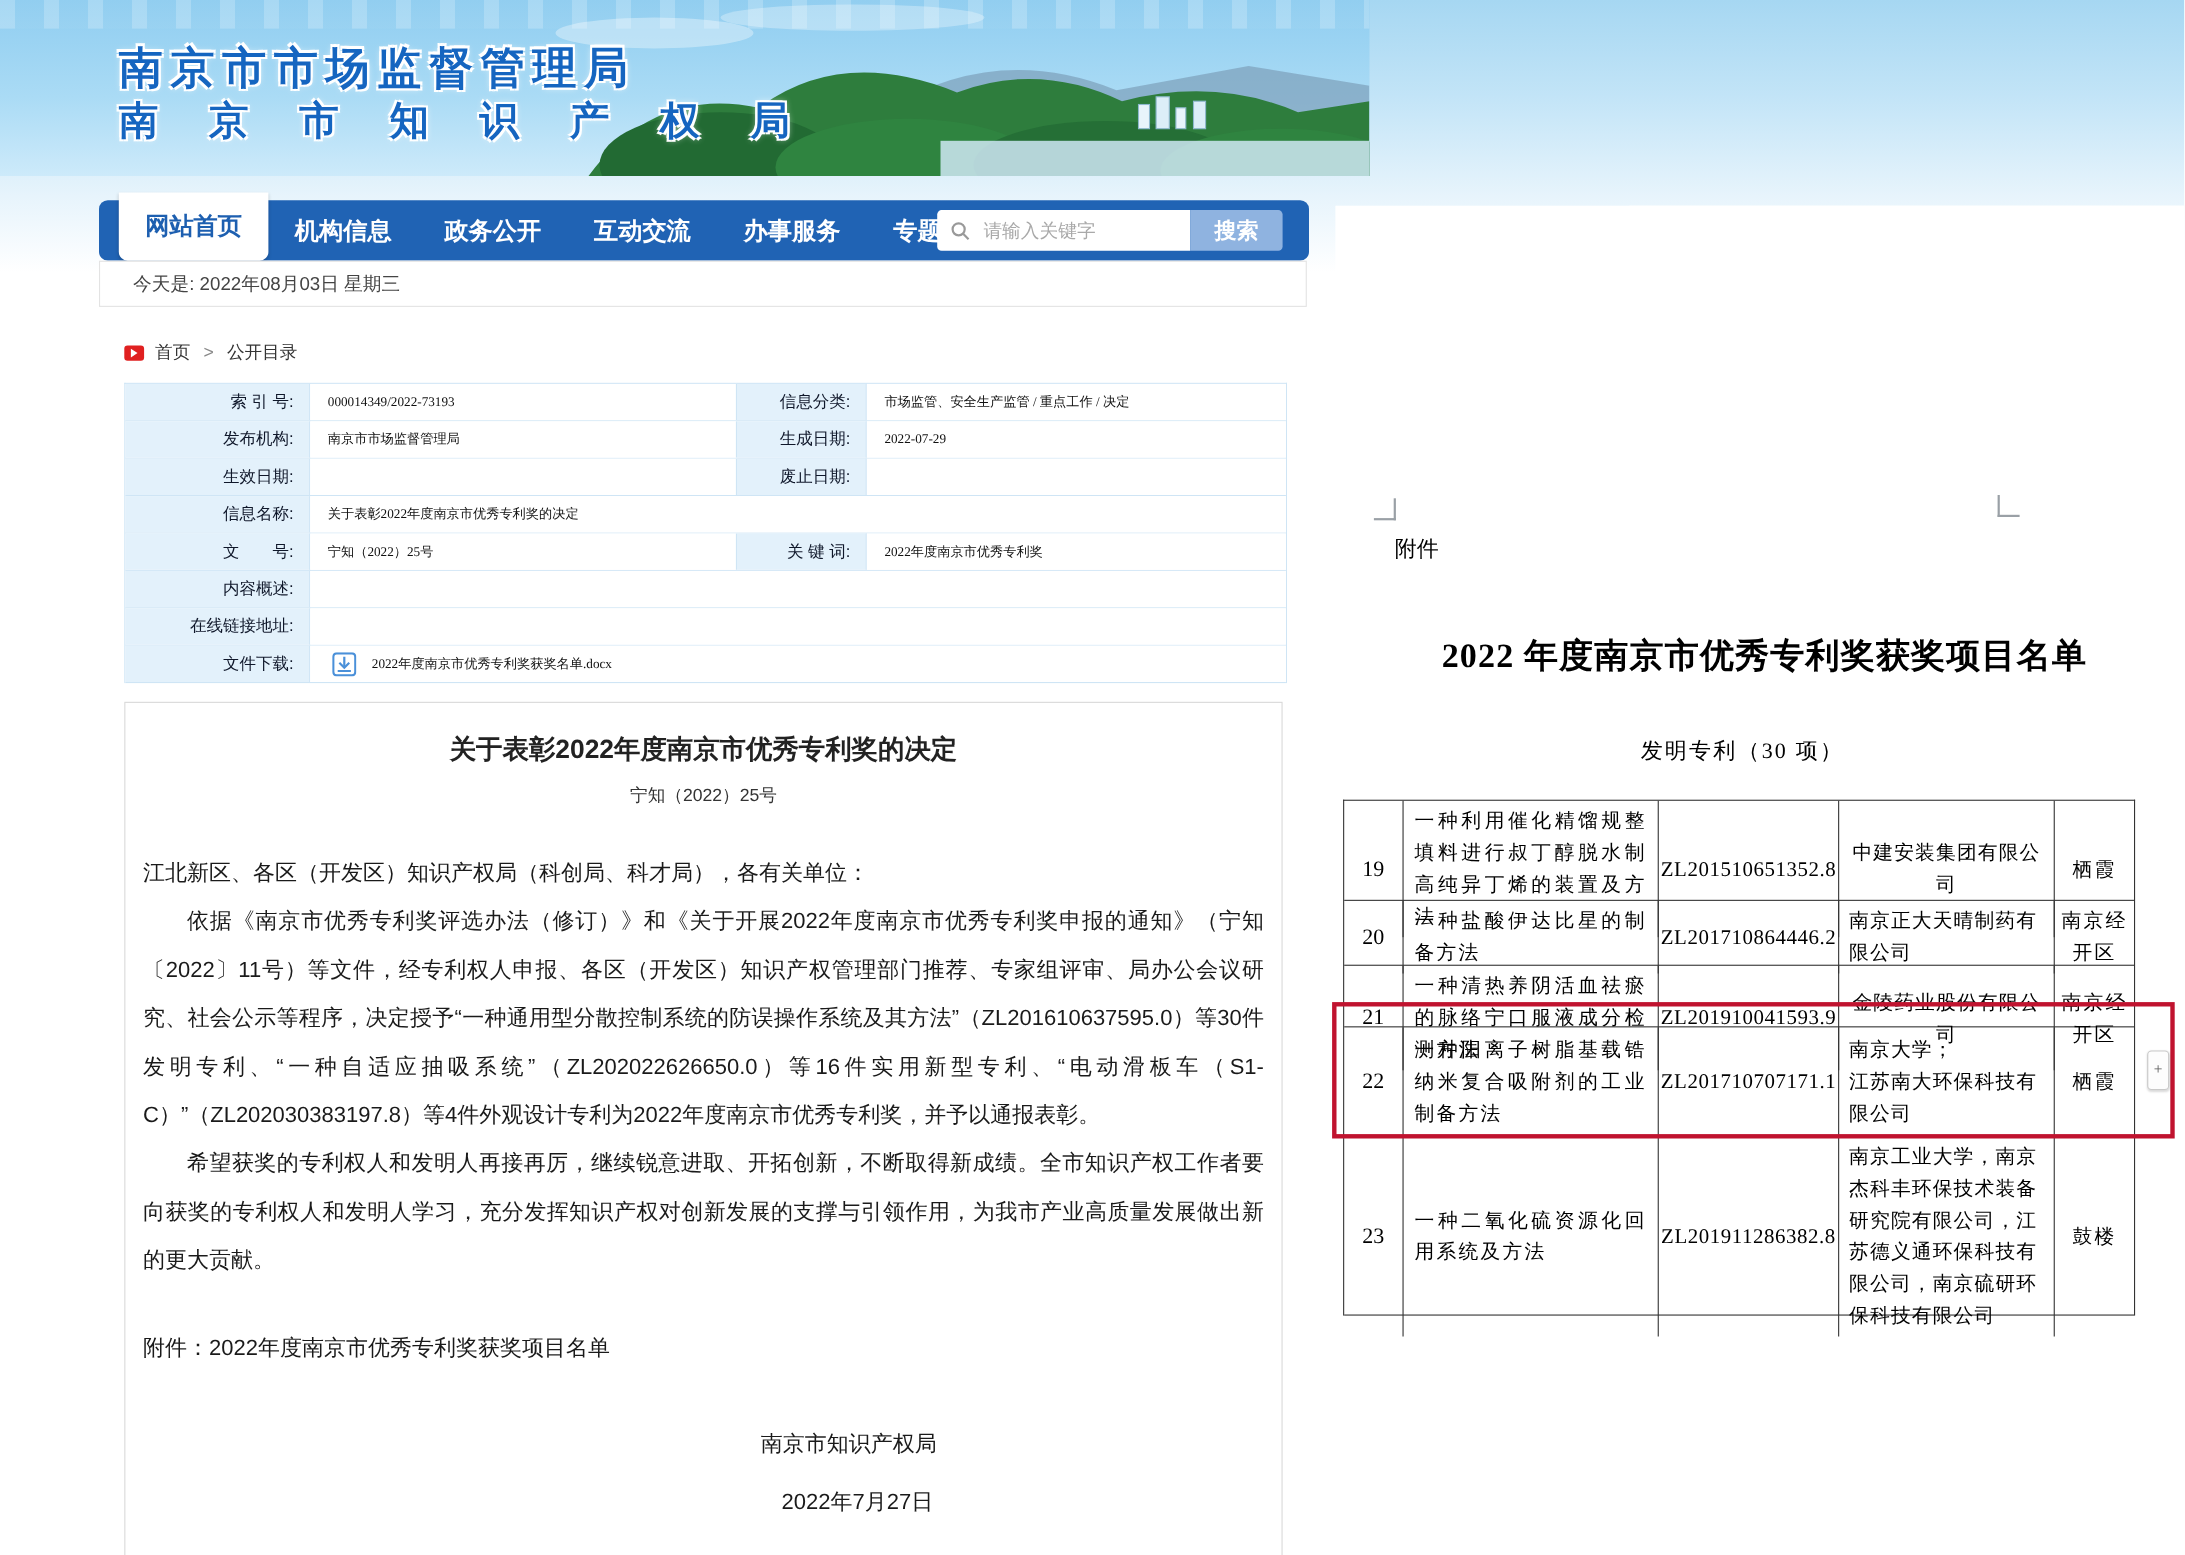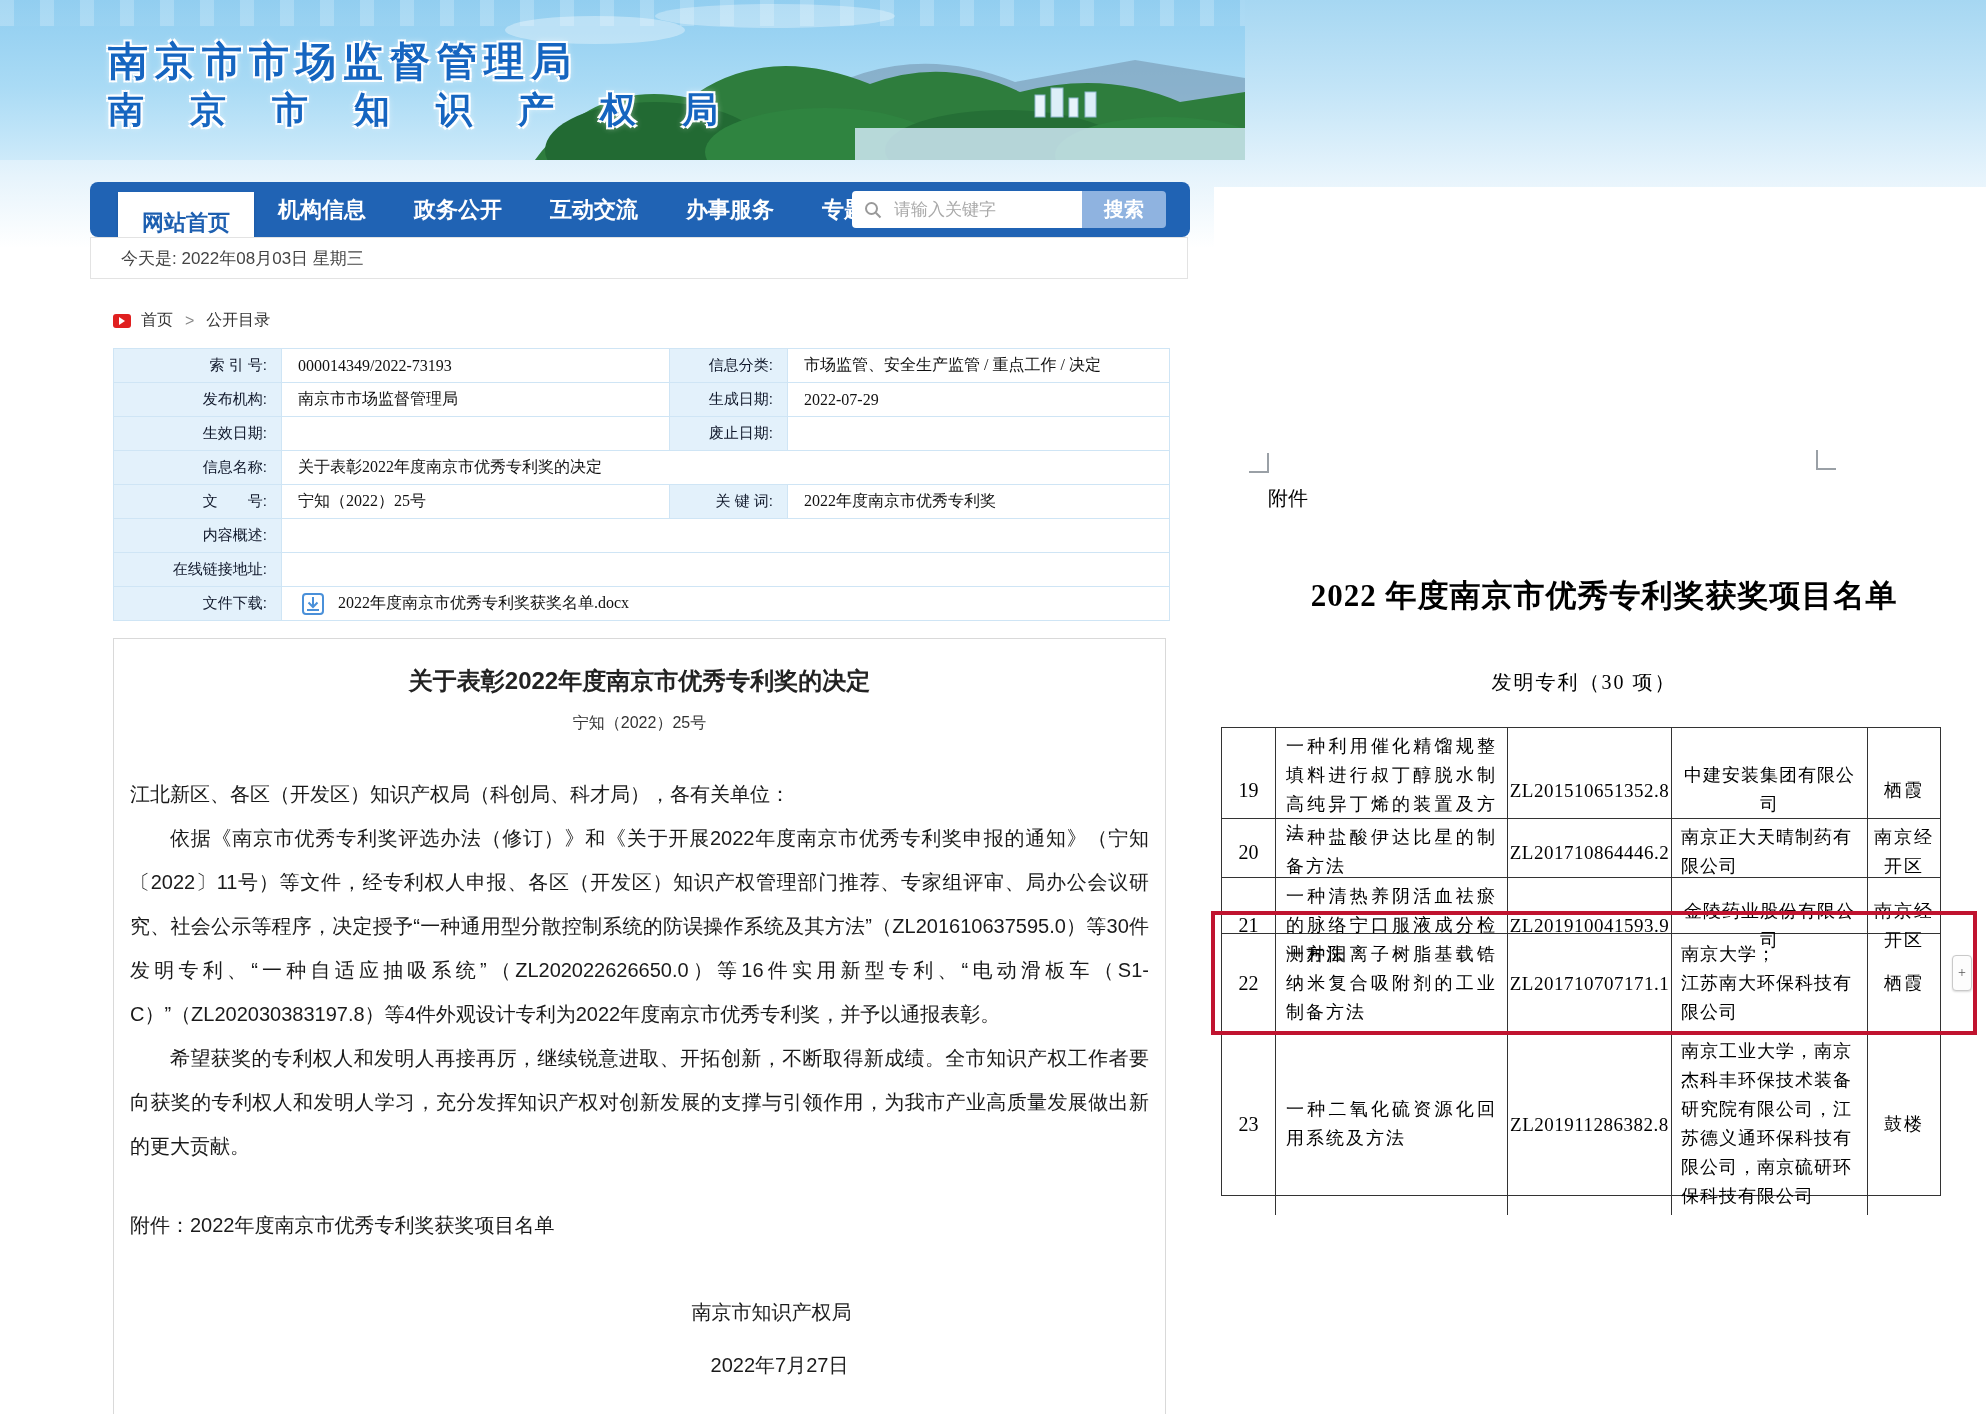--- a/index.html
+++ b/index.html
@@ -19,21 +19,21 @@
     text-shadow:-2px -2px 0 #fff,2px -2px 0 #fff,-2px 2px 0 #fff,2px 2px 0 #fff,0 0 7px rgba(255,255,255,.9);}
   .banner-t2{position:absolute;left:108px;top:86px;font-size:36px;font-weight:bold;color:#1565c0;
     letter-spacing:18px;
     text-shadow:-2px -2px 0 #fff,2px -2px 0 #fff,-2px 2px 0 #fff,2px 2px 0 #fff,0 0 7px rgba(255,255,255,.9);}
   .scenery{position:absolute;right:0;top:0;}
   .overlay-corner{position:absolute;left:1481px;top:187px;width:505px;height:120px;background:#fff;}
 
   
   .navbar{position:absolute;left:90px;top:182px;width:1100px;height:55px;background:#2063b4;
     border-radius:8px;display:flex;align-items:center;}
-  .nav-items{display:flex;align-items:flex-start;height:100%;padding-left:28px;}
+  .nav-items{display:flex;align-items:flex-end;height:100%;padding-left:18px;}
   .nav-item{color:#fff;font-size:22px;font-weight:bold;padding:0 24px;height:100%;
     display:flex;align-items:center;cursor:pointer;white-space:nowrap;}
   .nav-item.active{background:#fff;color:#1d5fb0;border-radius:0 0 8px 8px;height:62px;margin-top:10px;
     box-shadow:0 2px 3px rgba(0,0,0,.15);}
   .search{position:absolute;right:24px;top:9px;height:37px;display:flex;}
   .search-box{width:230px;height:37px;background:#fff;border:none;border-radius:4px 0 0 4px;
     display:flex;align-items:center;}
   .search-box input{border:none;outline:none;font-size:17px;color:#c2410c;width:170px;background:transparent;
     font-family:"Liberation Sans",sans-serif;}
   .search-box input::placeholder{color:#a9a9a9;}
@@ -54,21 +54,21 @@
   .bc-link{cursor:pointer;}
   .bc-sep{margin:0 12px;color:#888;}
 
   
   .info-table{position:absolute;left:113px;top:348px;width:1055px;border:1px solid #cfe5f5;border-bottom:none;}
   .irow{display:grid;grid-template-columns:168px 388px 118px 1fr;border-bottom:1px solid #cfe5f5;min-height:33px;}
   .irow.full{grid-template-columns:168px 1fr;}
   .icell{display:flex;align-items:center;box-sizing:border-box;}
   .ilabel{background:#e3f1fb;color:#0f172a;font-size:15px;justify-content:flex-end;padding-right:14px;
     border-right:1px solid #cfe5f5;}
-  .ivalue{background:#fff;color:#111;font-size:16px;padding-left:16px;font-family:"Liberation Serif",serif;
+  .ivalue{background:#fff;color:#111;font-size:12px;padding-left:16px;font-family:"Liberation Serif",serif;
     border-right:1px solid #cfe5f5;}
   .irow .icell:last-child{border-right:none;}
   .dl-icon{display:inline-block;margin-right:14px;margin-left:4px;}
   .dl-name{cursor:pointer;}
 
   
   .docbox{position:absolute;left:113px;top:638px;width:1053px;height:900px;border:1px solid #d9d9d9;
     background:#fff;box-sizing:border-box;padding:26px 16px 0 16px;color:#1a1a1a;}
   .doc-title{text-align:center;font-size:24px;font-weight:bold;color:#222;}
   .doc-num{text-align:center;font-size:16px;margin-top:16px;color:#333;}

